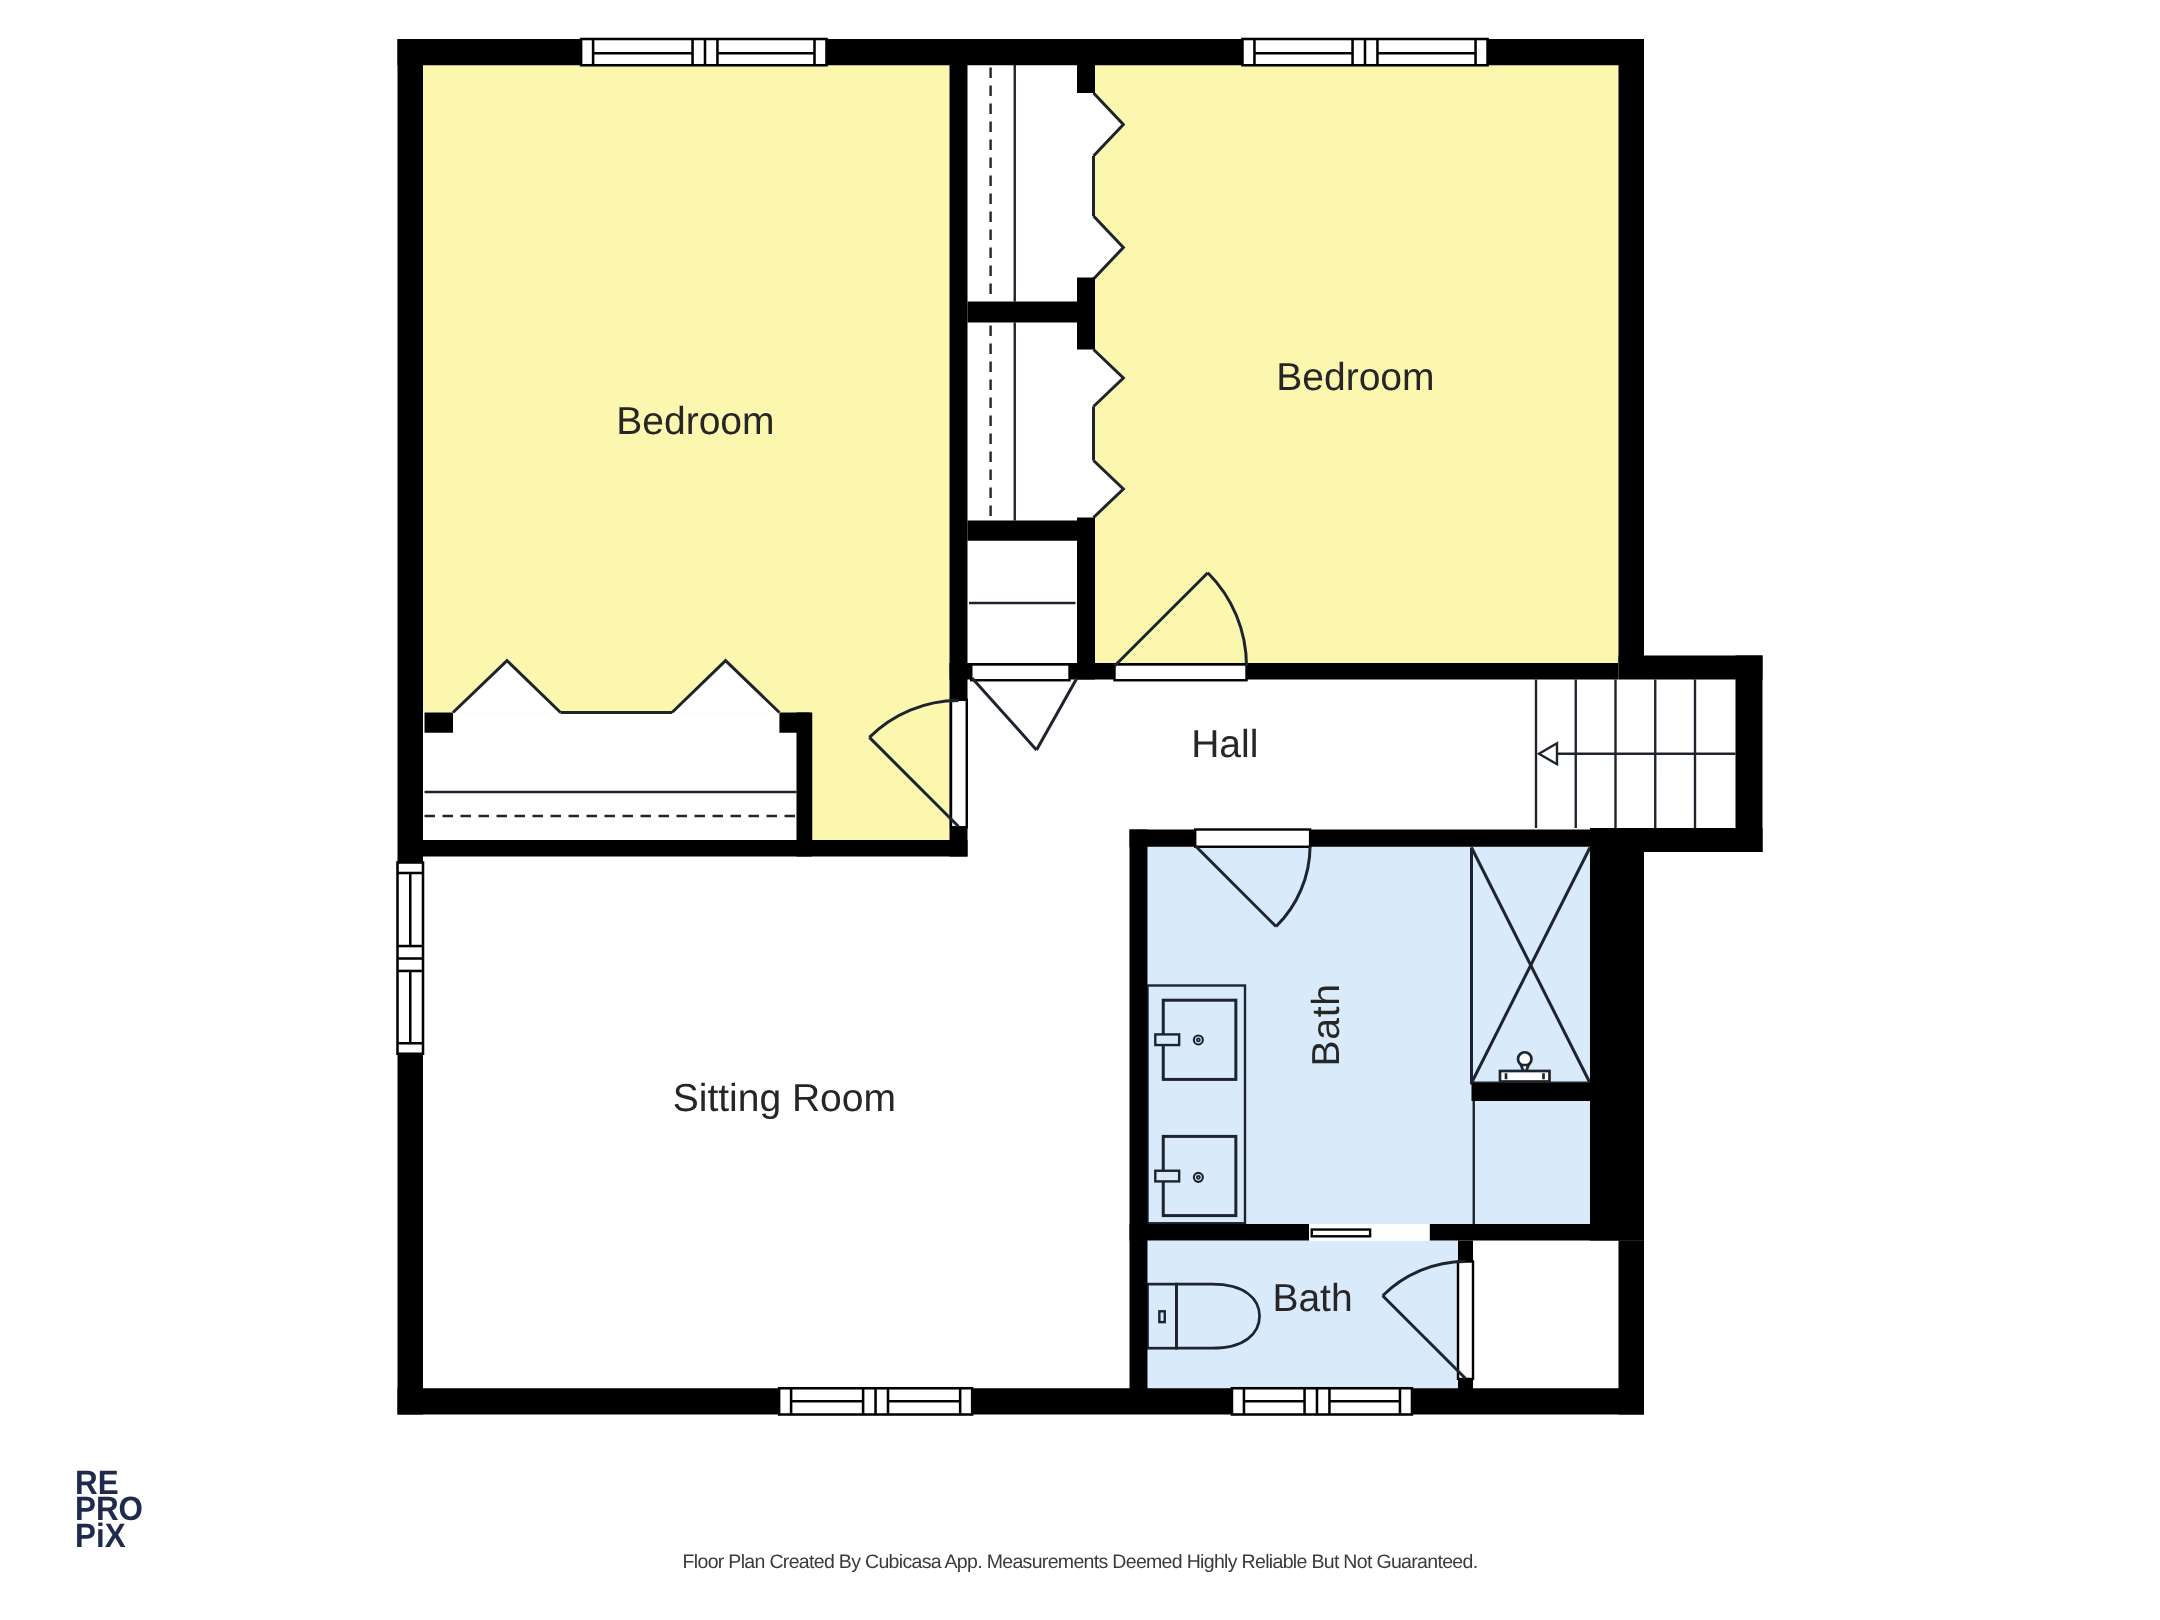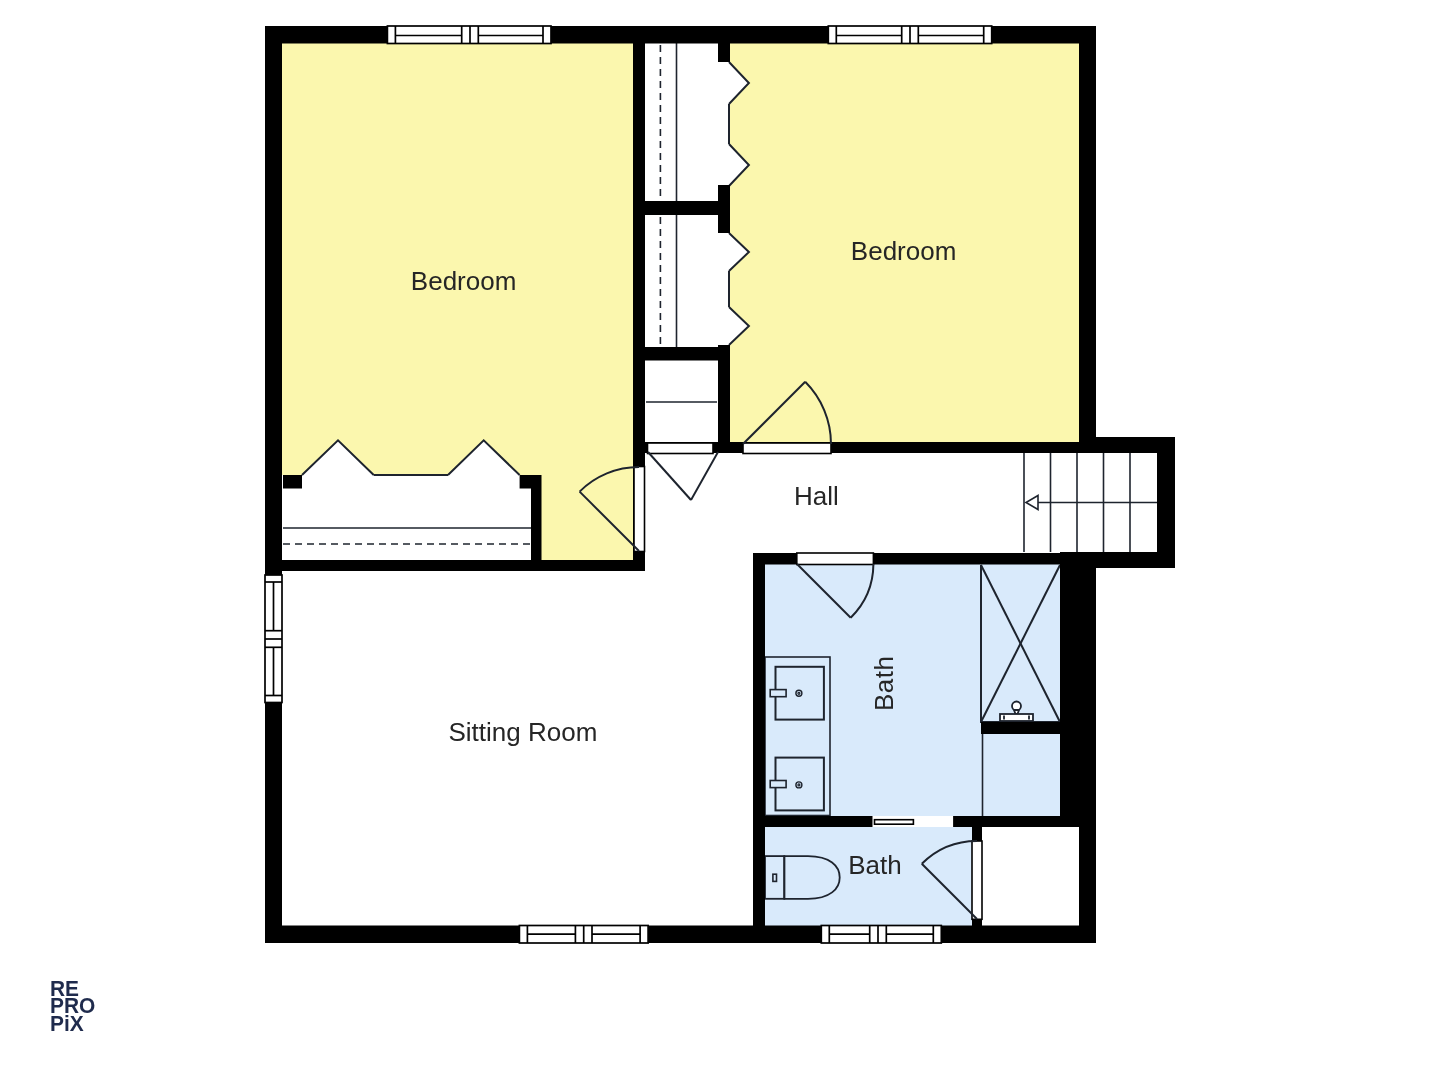--- a/index.html
+++ b/index.html
@@ -269,13 +269,14 @@
 
   <text class="lbl" x="522.9" y="740.5" text-anchor="middle">Sitting Room</text>
 
   <text class="lbl" x="875" y="874" text-anchor="middle">Bath</text>
 
   <text class="lbl" x="0" y="0" text-anchor="middle" letter-spacing="0.5" transform="translate(892.9,683.3) rotate(-90)">Bath</text>
 </svg>
 
 <div id="logo">RE<br>PRO<br>PiX</div>
 
+<div id="footer">Floor Plan Created By Cubicasa App. Measurements Deemed Highly Reliable But Not Guaranteed.</div>
 </div>
 
 </body></html>

